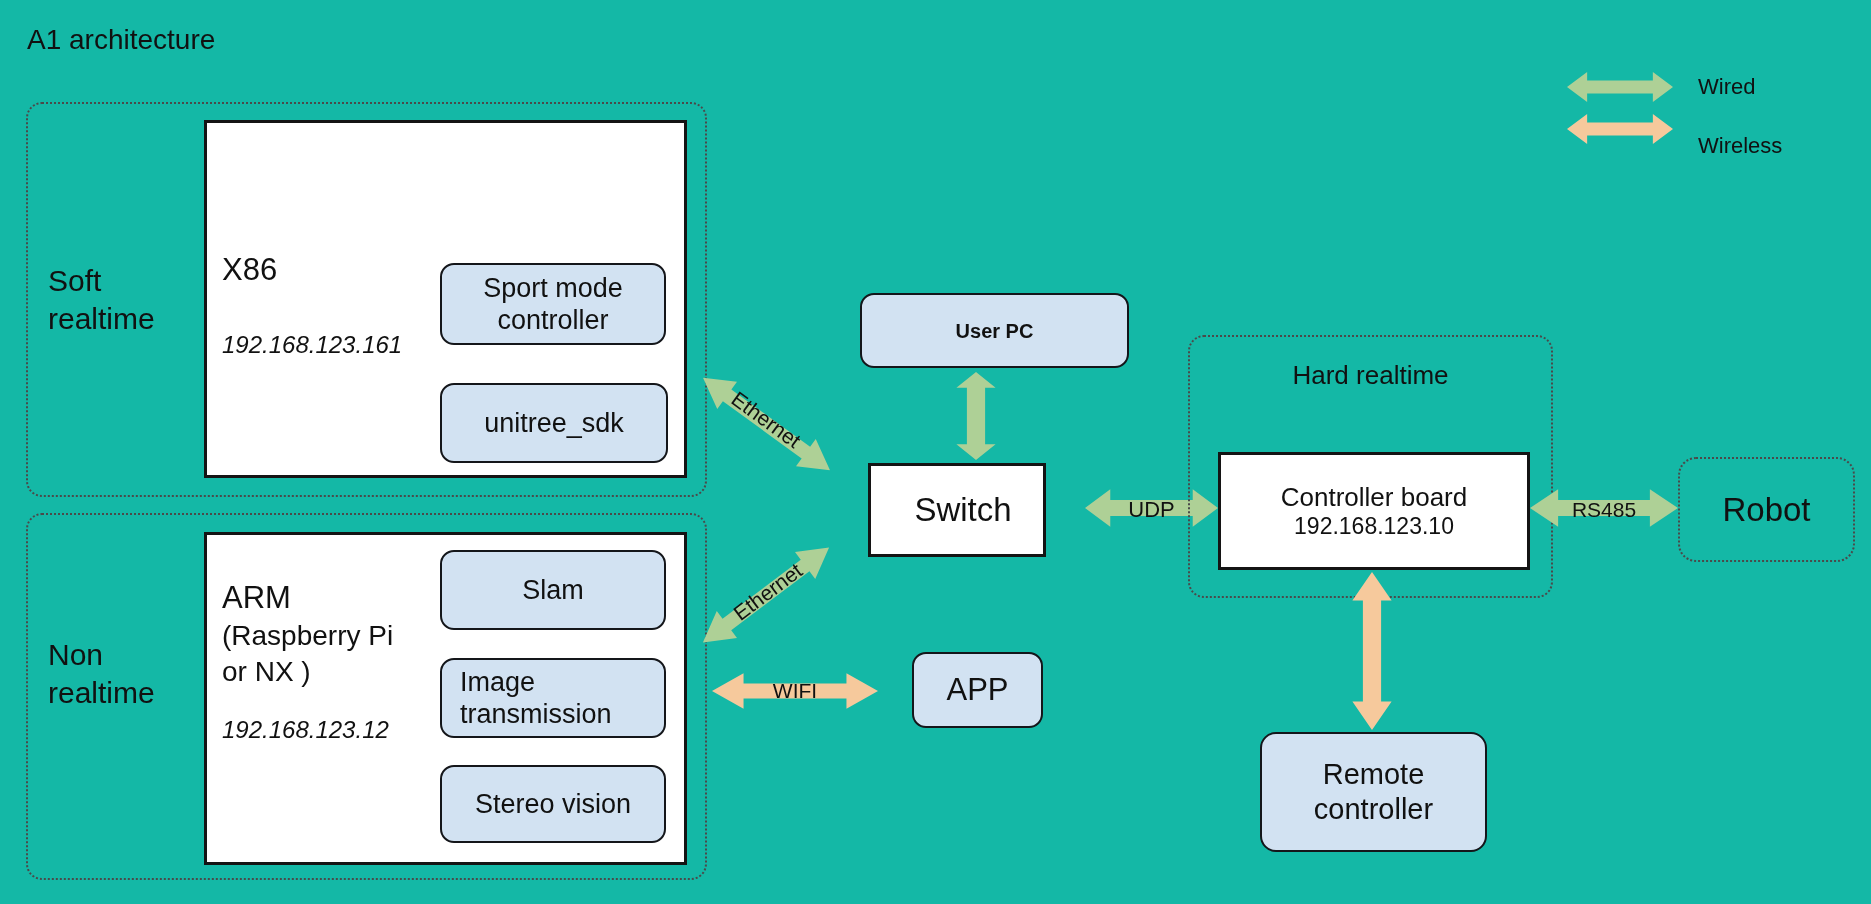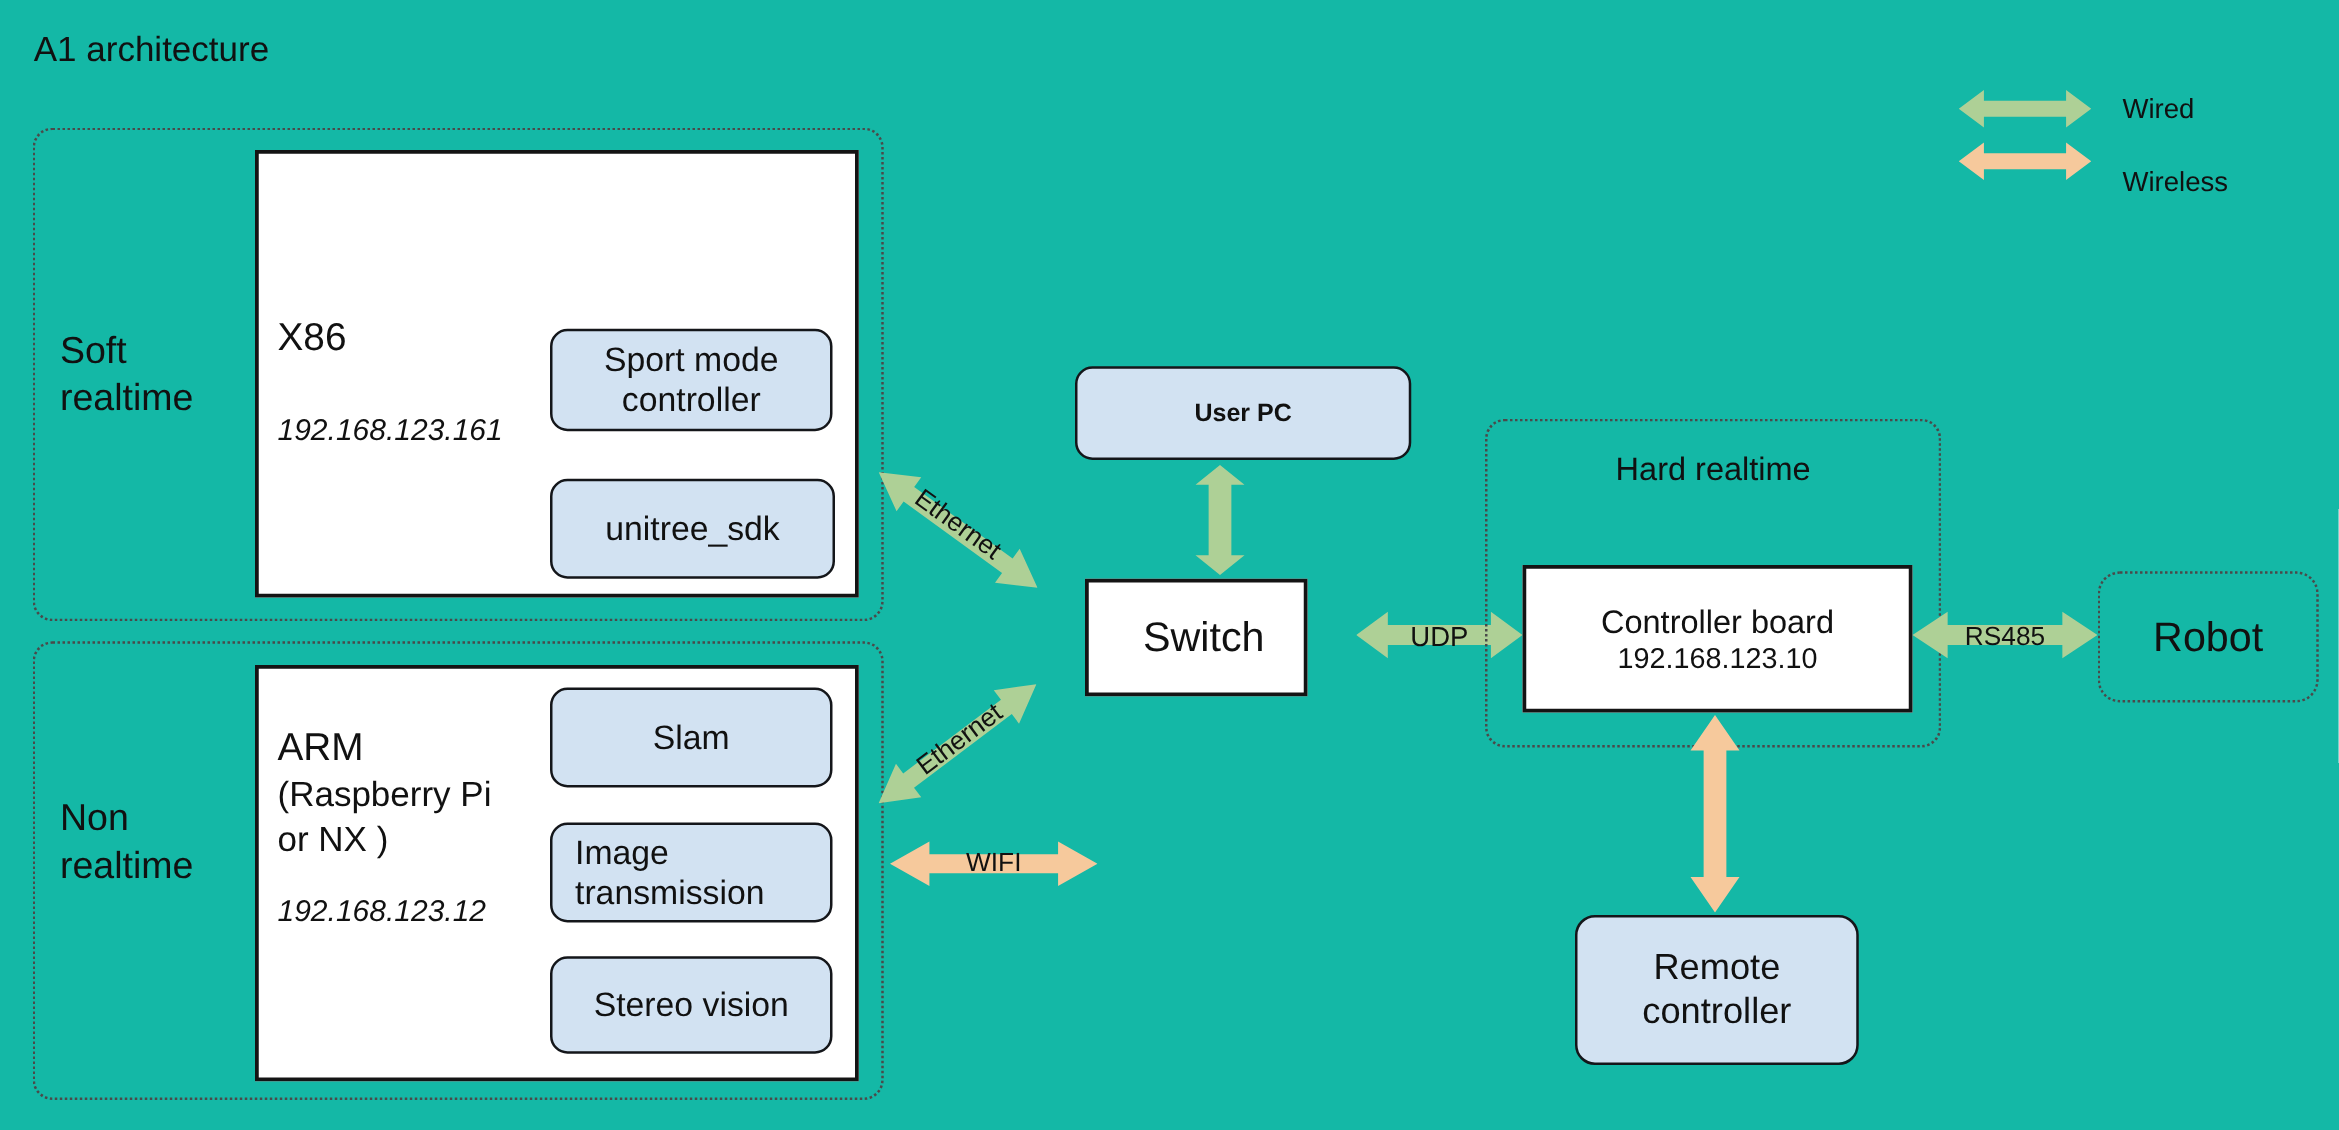--- a/index.html
+++ b/index.html
@@ -101,20 +101,21 @@
       </svg>
   </div>
   <div id="switch-node" class="fs33" style="left:868px;top:463px;width:178px;height:94px;padding-left:12px;">Switch</div>
 
   <div class="arrow orange" style="left:712px;top:672px;width:166px;height:38px;">
     <svg viewBox="0 0 100 30" preserveAspectRatio="none">
         <polygon points="0,15 19,1 19,9 81,9 81,1 100,15 81,29 81,21 19,21 19,29" fill="currentColor"></polygon>
       </svg>
   </div>
   <div class="arrow-label fs21" style="left:712px;top:679px;width:166px;">WIFI</div>
+  <div class="node fs31" style="left:912px;top:652px;width:131px;height:76px;">APP</div>
 
   <div class="arrow" style="left:1085px;top:488px;width:133px;height:40px;">
     <svg viewBox="0 0 100 30" preserveAspectRatio="none">
         <polygon points="0,15 19,1 19,9 81,9 81,1 100,15 81,29 81,21 19,21 19,29" fill="currentColor"></polygon>
       </svg>
   </div>
   <div class="arrow-label fs22" style="left:1085px;top:497px;width:133px;">UDP</div>
 
   <div class="dotted-group" style="left:1188px;top:335px;width:365px;height:263px;"></div>
   <div class="lbl fs30" style="left:1188px;top:360px;width:365px;text-align:center;">Hard realtime</div>

